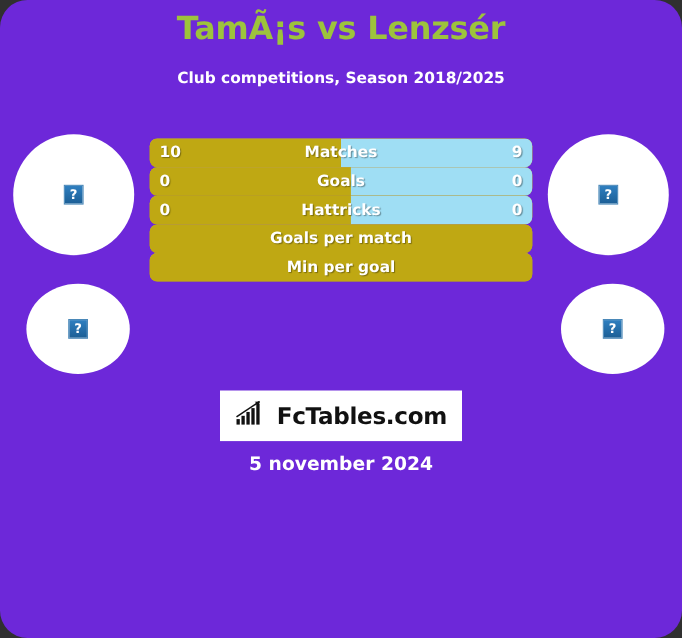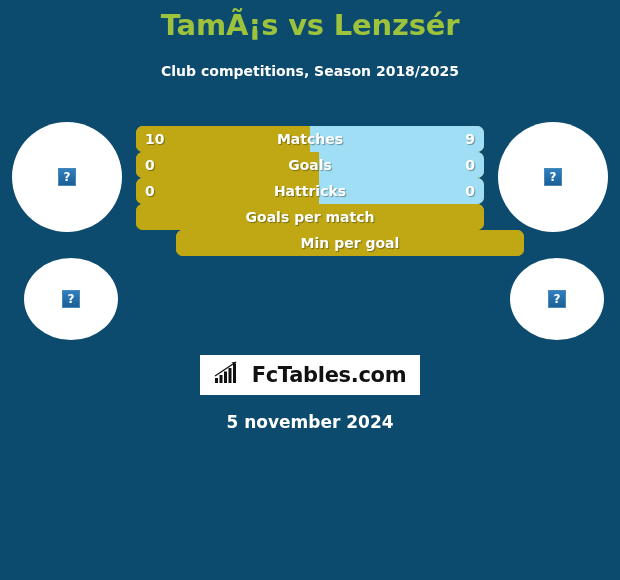--- a/index.html
+++ b/index.html
@@ -10,21 +10,22 @@
   }
   body {
     background: #303030;
     font-family: "Liberation Sans", sans-serif;
     position: relative;
   }
   .infographic {
     position: relative;
     width: 620px;
     height: 580px;
-    background: #0c4a6e;
+    background: #6d28d9;
+    border-radius: 25px;
   }
 
   
   .title {
     position: absolute;
     top: 8px;
     left: 0;
     width: 620px;
     text-align: center;
     color: #9dc33c;
@@ -85,21 +86,21 @@
   }
   .bar-row {
     position: relative;
     width: 348px;
     height: 26px;
     border-radius: 7px;
     overflow: hidden;
     background: #bfa813;
     box-shadow: 0 1px 0 rgba(255,255,255,0.25) inset;
   }
-  .bar-row:last-child { margin-bottom: 0; margin-left: 40px; }
+  .bar-row:last-child { margin-bottom: 0; }
   .bar-left {
     position: absolute;
     left: 0; top: 0; bottom: 0;
     background: #bfa813;
   }
   .bar-right {
     position: absolute;
     right: 0; top: 0; bottom: 0;
     background: #9fdef4;
   }
@@ -140,21 +141,21 @@
     font-family: "DejaVu Sans", sans-serif;
     z-index: 3;
   }
 
   
   .logo-box {
     position: absolute;
     left: 200px;
     top: 355px;
     width: 220px;
-    height: 40px;
+    height: 46px;
     background: #ffffff;
     display: flex;
     align-items: center;
     justify-content: center;
     gap: 12px;
   }
   .logo-icon { display: block; }
   .logo-text {
     color: #111111;
     font-size: 21px;

